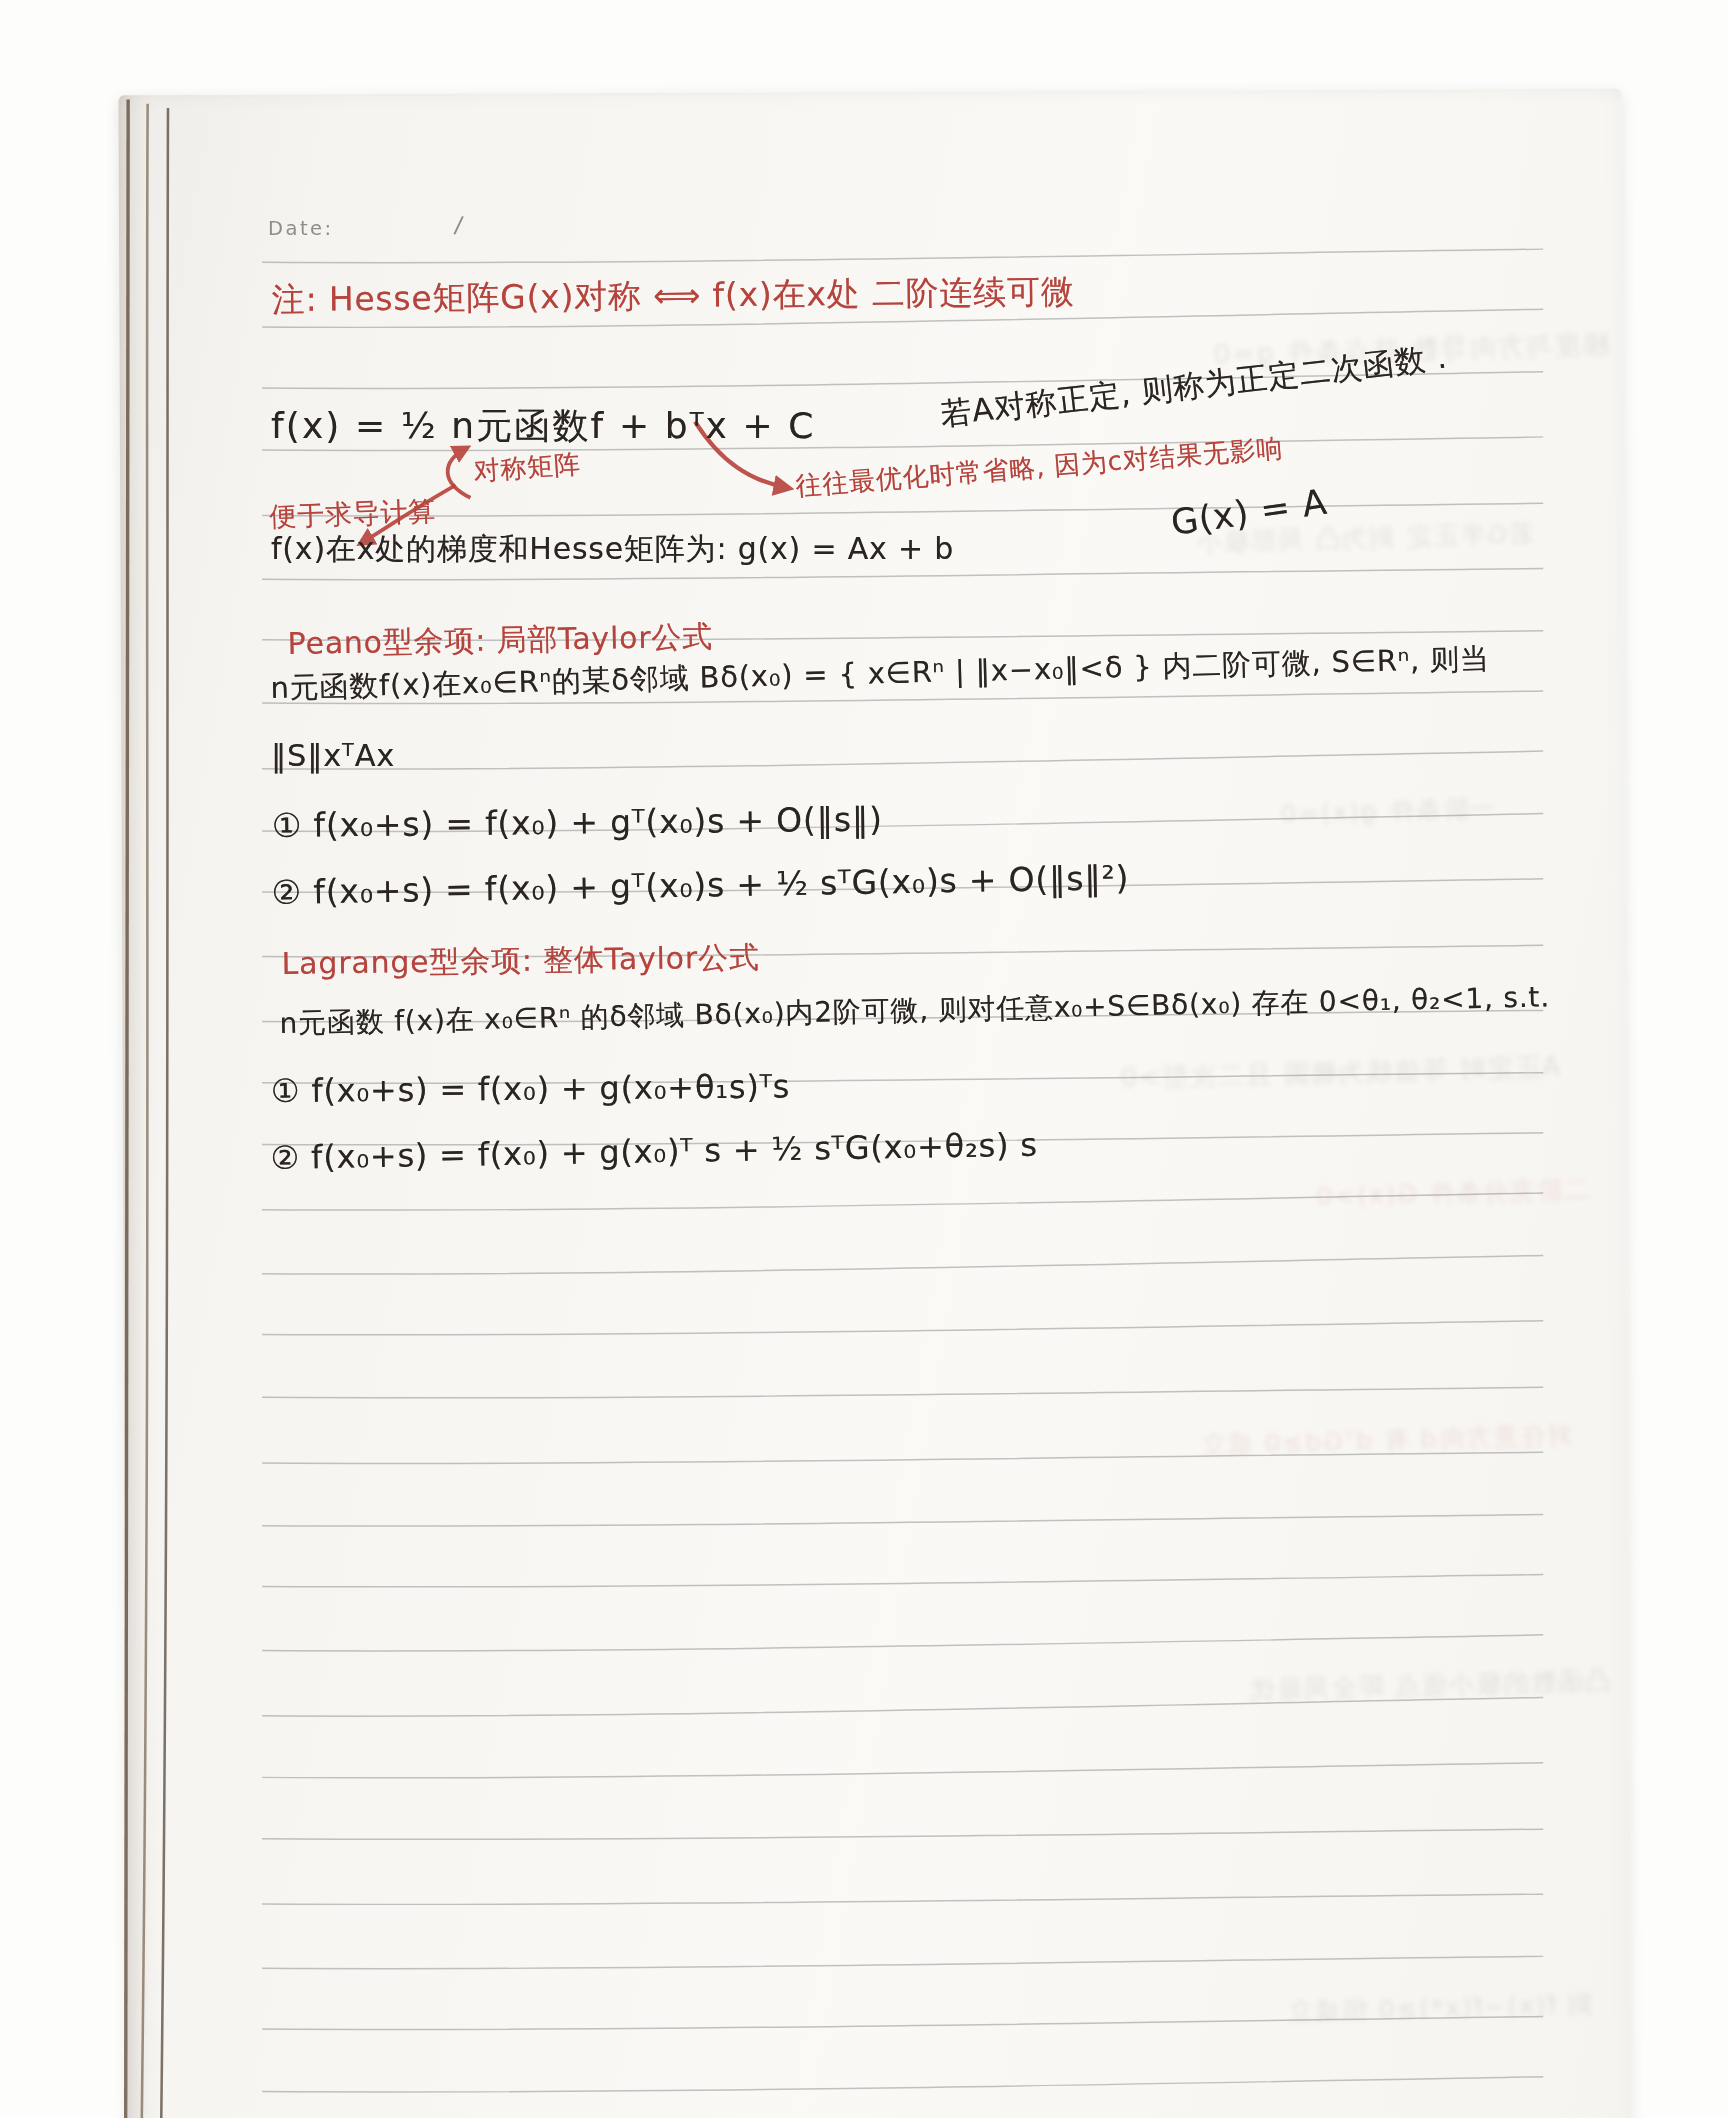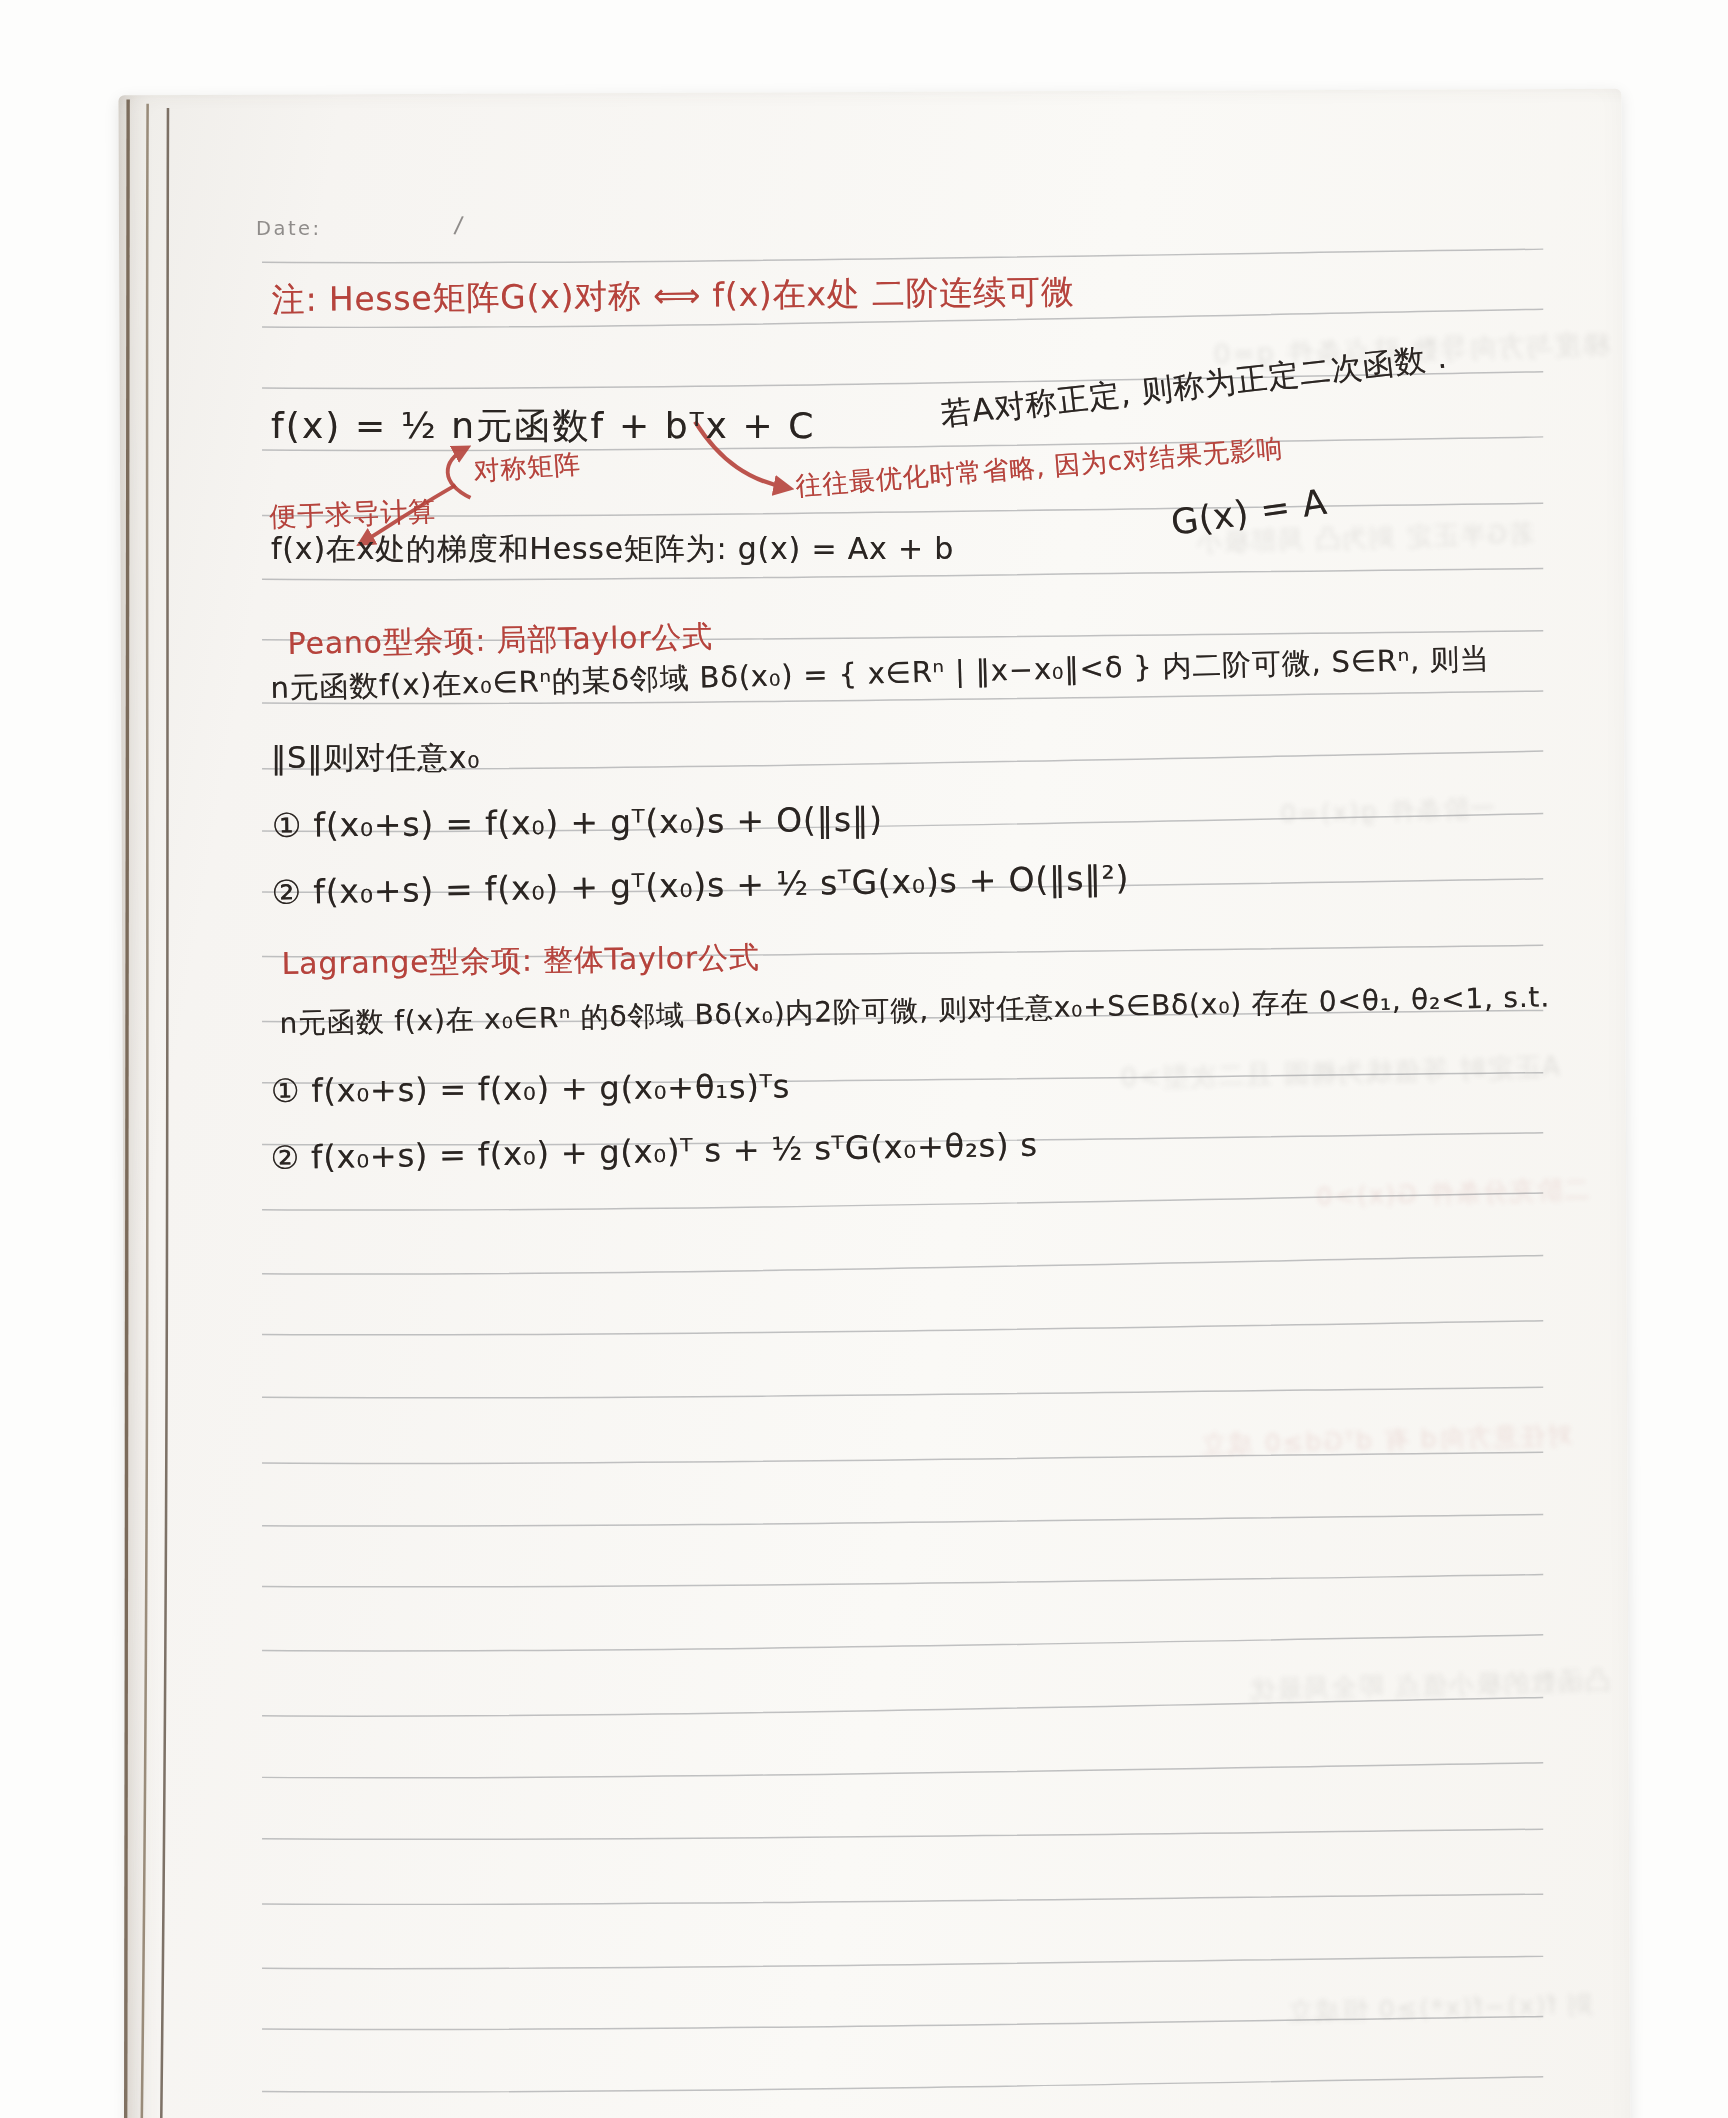--- a/index.html
+++ b/index.html
@@ -79,37 +79,37 @@
     <defs>
       <marker id="arr" viewBox="0 0 10 10" refX="7" refY="5" markerWidth="5" markerHeight="5" orient="auto-start-reverse">
         <path d="M 0 0 L 10 5 L 0 10 z" fill="#b6433c"></path>
       </marker>
     </defs>
     <path d="M 1110 1175 C 1040 1140, 1040 1090, 1100 1058" stroke="#b6433c" stroke-width="9" fill="none" opacity="0.9" marker-end="url(#arr)"></path>
     <path d="M 1640 995 C 1700 1090, 1770 1135, 1860 1152" stroke="#b6433c" stroke-width="10" fill="none" opacity="0.9" marker-end="url(#arr)"></path>
     <path d="M 1075 1145 C 970 1205, 905 1250, 852 1282" stroke="#b6433c" stroke-width="9" fill="none" opacity="0.9" marker-end="url(#arr)"></path>
   </svg>
 
-  <div class="hand faint" style="left:256px;top:217px;font-size:19.5px;letter-spacing:2.5px;">Date:</div>
+  <div class="hand faint" style="left:268px;top:217px;font-size:19.5px;letter-spacing:2.5px;">Date:</div>
   <div class="hand faint" style="left:453px;top:211px;font-size:23px;transform:rotate(8deg);">/</div>
 
   <div class="hand red" style="left:272px;top:278px;font-size:33px;transform:rotate(-0.6deg);">注: Hesse矩阵G(x)对称 ⟺ f(x)在x处 二阶连续可微</div>
 
   <div class="hand" style="left:271px;top:402px;font-size:36px;letter-spacing:2.1px;">f(x) = ½ n元函数f + bᵀx + C</div>
   <div class="hand" style="left:943px;top:394px;font-size:31px;transform:rotate(-6.5deg);">若A对称正定, 则称为正定二次函数 .</div>
   <div class="hand red" style="left:475px;top:454px;font-size:26px;transform:rotate(-4deg);">对称矩阵</div>
   <div class="hand red" style="left:797px;top:469px;font-size:26px;transform:rotate(-4.5deg);">往往最优化时常省略, 因为c对结果无影响</div>
   <div class="hand red" style="left:270px;top:499px;font-size:27px;transform:rotate(-2deg);">便于求导计算</div>
 
   <div class="hand" style="left:271px;top:529px;font-size:30px;">f(x)在x处的梯度和Hesse矩阵为: g(x) = Ax + b</div>
   <div class="hand" style="left:1174px;top:503px;font-size:35px;transform:rotate(-8deg);">G(x) = A</div>
 
   <div class="hand red" style="left:288px;top:624px;font-size:30px;transform:rotate(-1deg);">Peano型余项: 局部Taylor公式</div>
   <div class="hand" style="left:271px;top:669px;font-size:29px;transform:rotate(-1.4deg);">n元函数f(x)在x₀∈Rⁿ的某δ邻域  Bδ(x₀) = { x∈Rⁿ | ‖x−x₀‖&lt;δ }  内二阶可微, S∈Rⁿ, 则当</div>
-  <div class="hand" style="left:271px;top:738px;font-size:30.5px;">‖S‖则对任意x₀</div>
+  <div class="hand" style="left:271px;top:738px;font-size:30.5px;">‖S‖xᵀAx</div>
   <div class="hand" style="left:272px;top:806px;font-size:33px;transform:rotate(-0.6deg);">① f(x₀+s) =  f(x₀) + gᵀ(x₀)s  +  O(‖s‖)</div>
   <div class="hand" style="left:272px;top:873px;font-size:33px;transform:rotate(-1deg);">② f(x₀+s)  = f(x₀) + gᵀ(x₀)s + ½ sᵀG(x₀)s  +  O(‖s‖²)</div>
 
   <div class="hand red" style="left:282px;top:944px;font-size:30px;transform:rotate(-0.8deg);">Lagrange型余项: 整体Taylor公式</div>
   <div class="hand" style="left:280px;top:1005px;font-size:28px;transform:rotate(-1.2deg);">n元函数 f(x)在 x₀∈Rⁿ 的δ邻域 Bδ(x₀)内2阶可微, 则对任意x₀+S∈Bδ(x₀) 存在 0&lt;θ₁, θ₂&lt;1, s.t.</div>
   <div class="hand" style="left:271px;top:1072px;font-size:32px;transform:rotate(-0.5deg);">① f(x₀+s) =  f(x₀) + g(x₀+θ₁s)ᵀs</div>
   <div class="hand" style="left:271px;top:1139px;font-size:32px;transform:rotate(-1deg);">② f(x₀+s)  =  f(x₀) +  g(x₀)ᵀ s + ½ sᵀG(x₀+θ₂s) s</div>
 
 </div>
 

